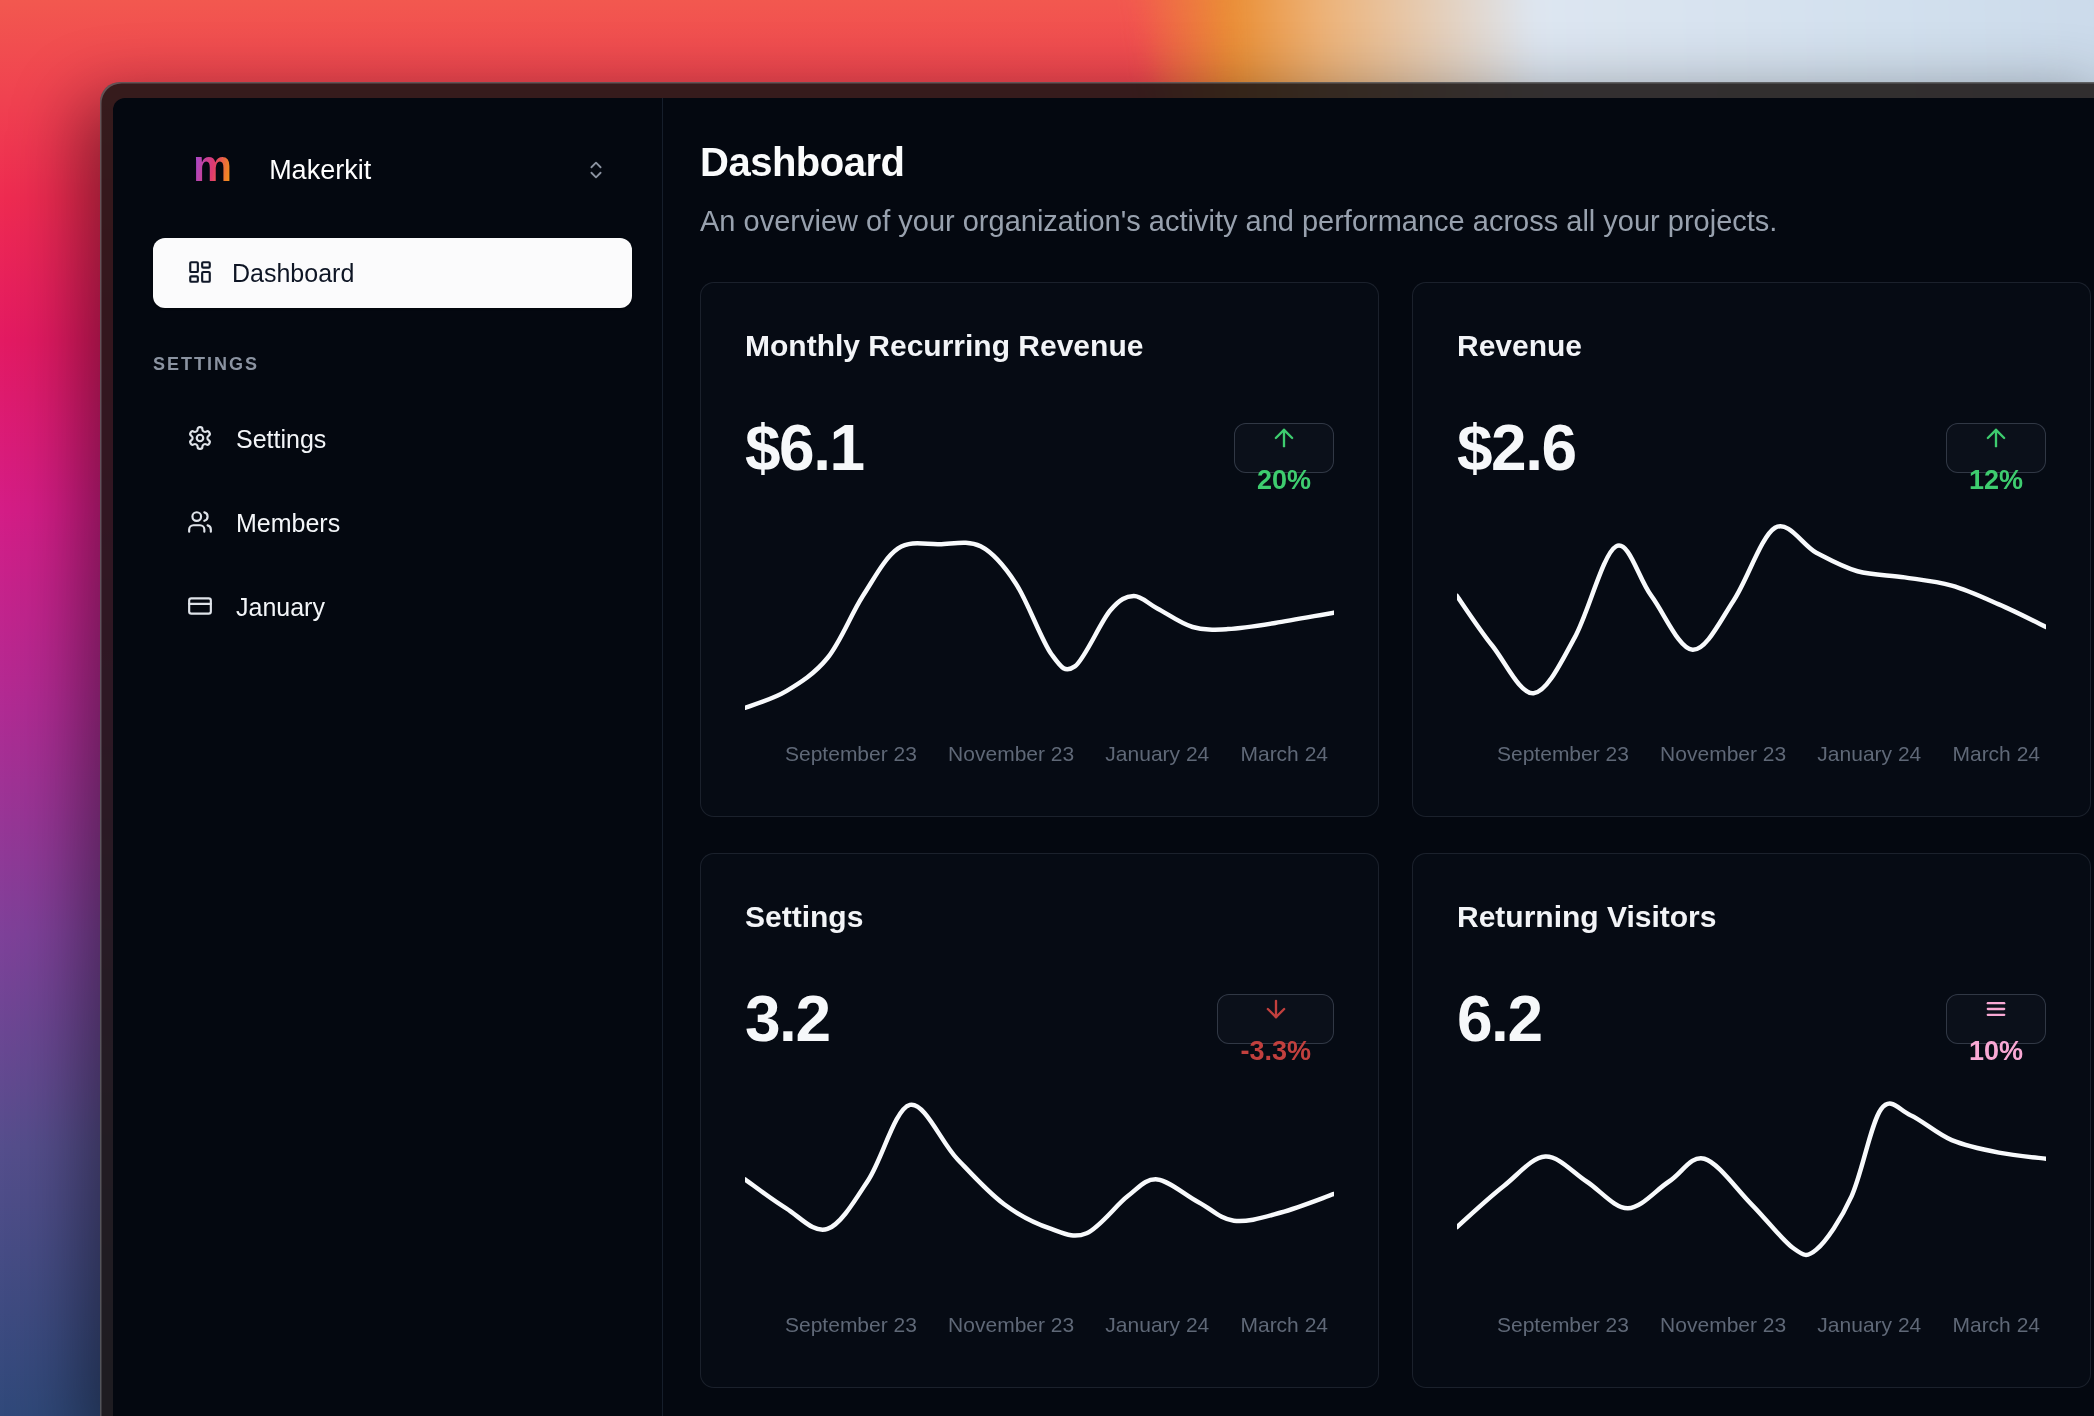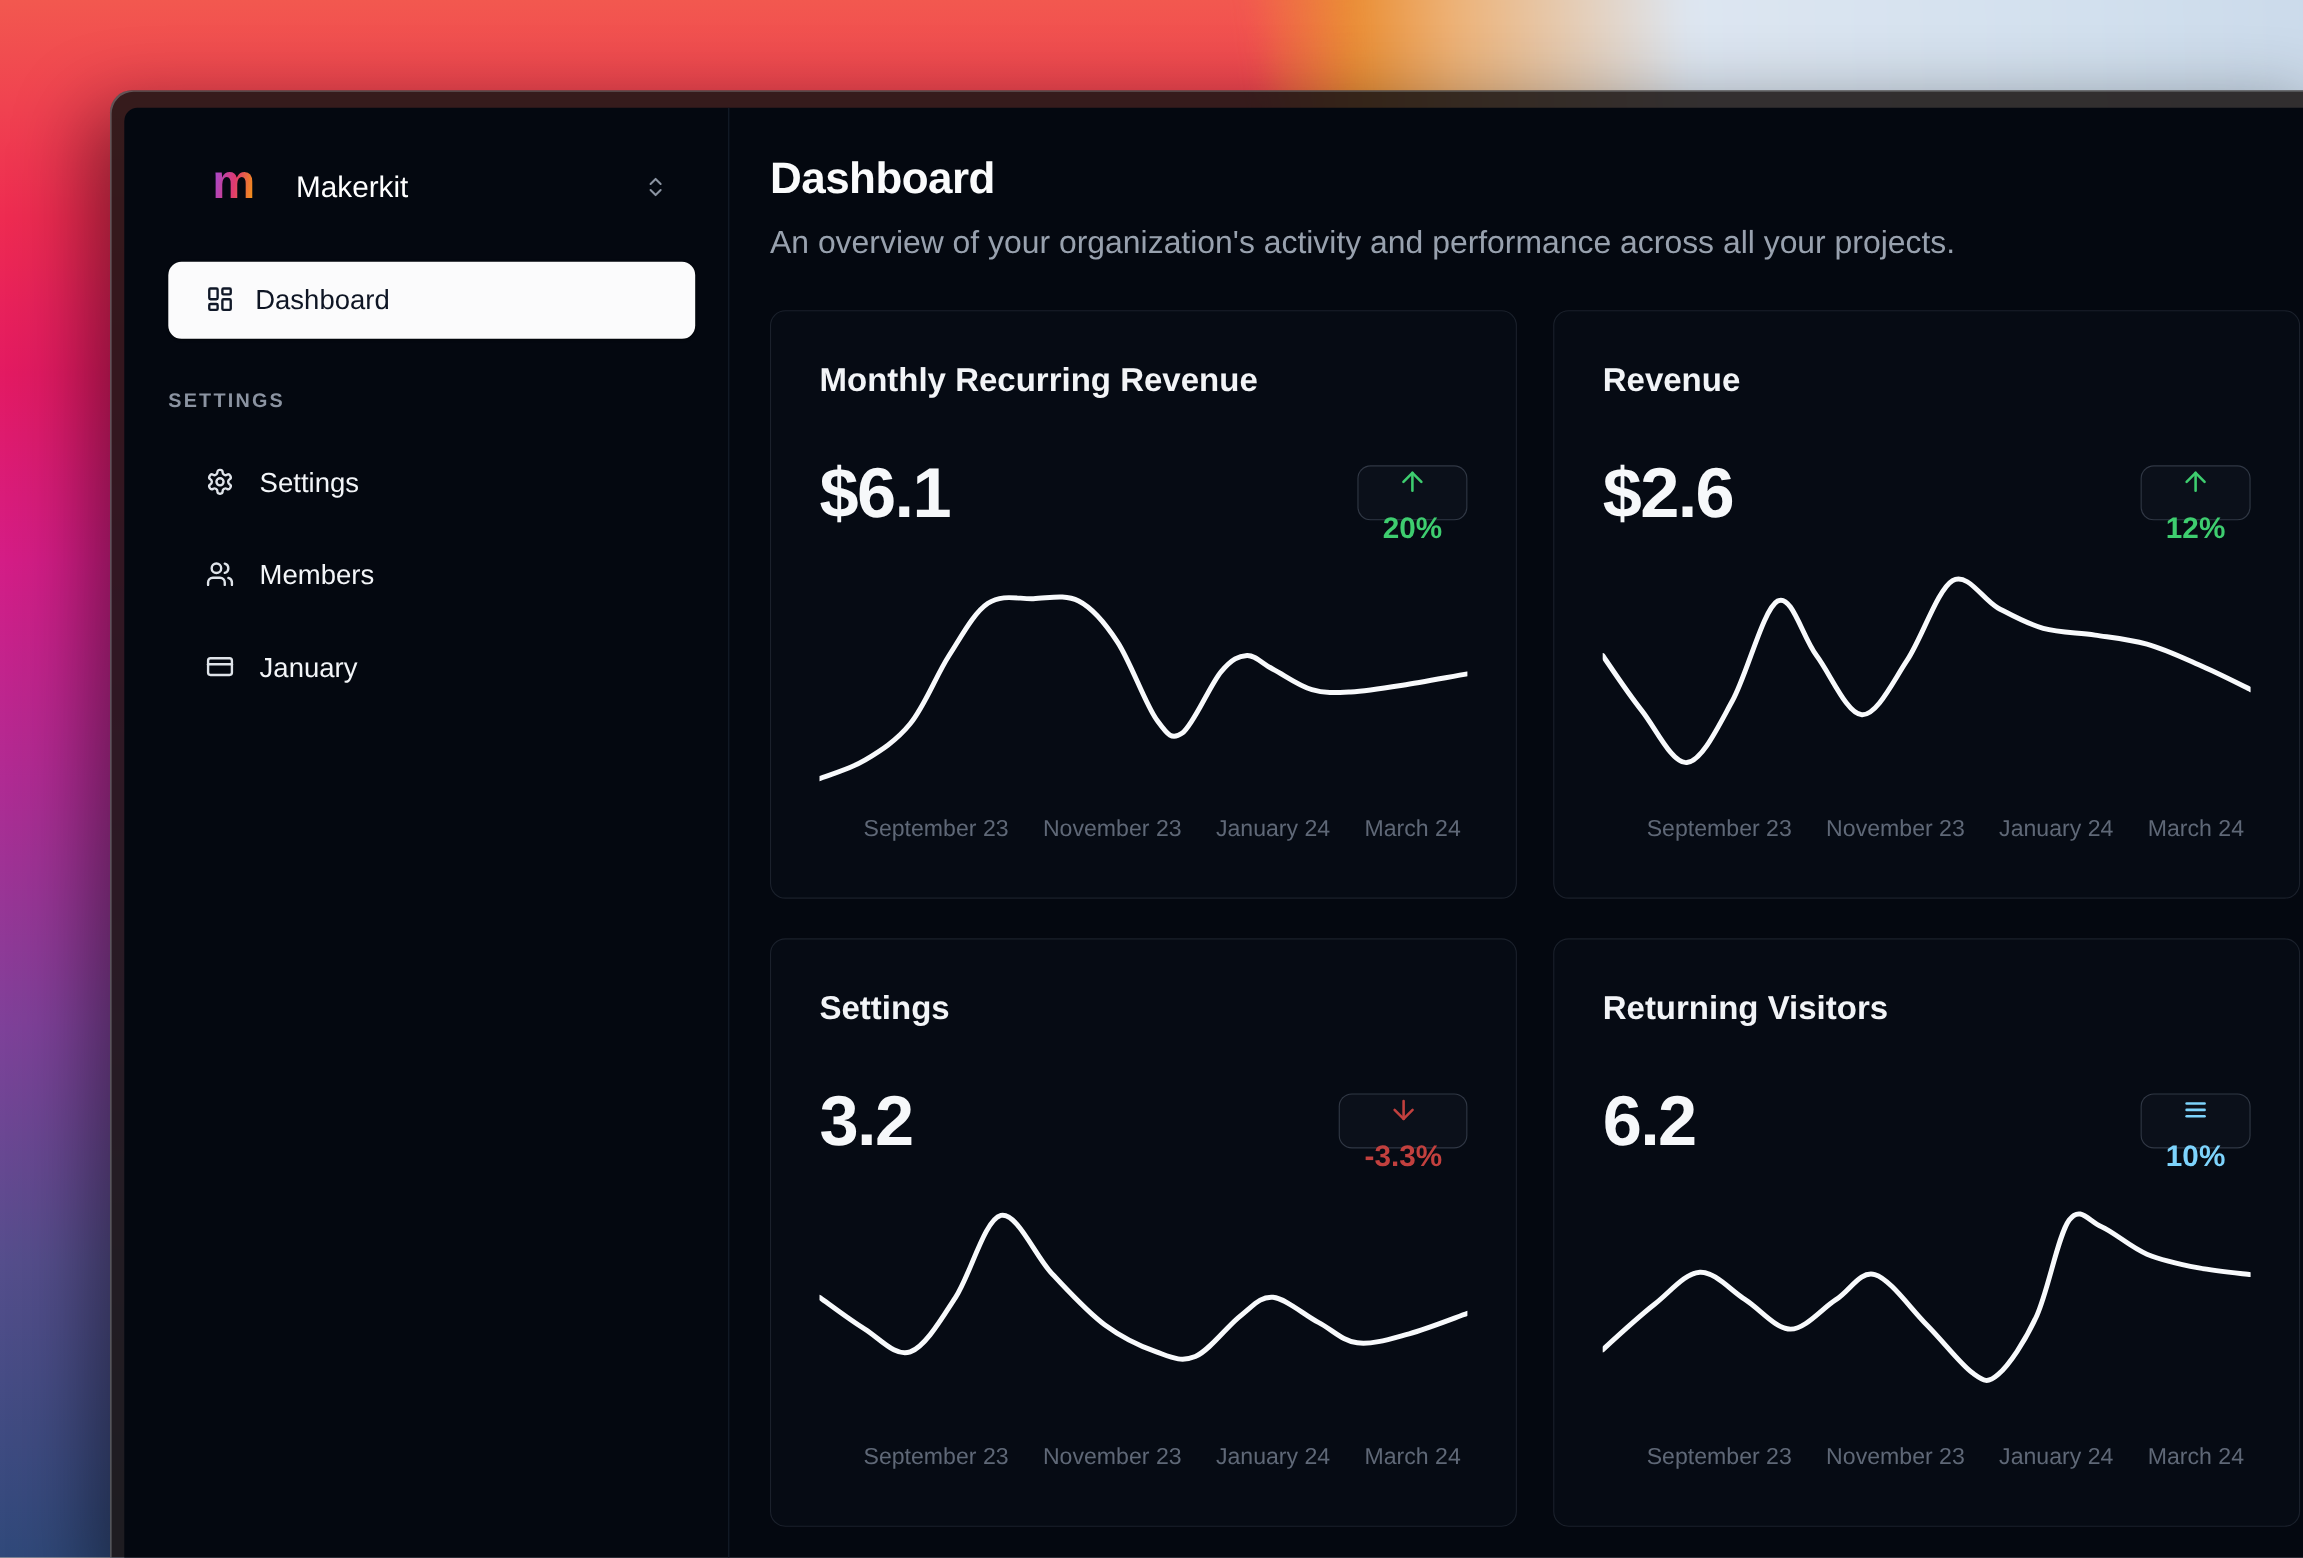--- a/index.html
+++ b/index.html
@@ -265,21 +265,21 @@
               <span>November 23</span>
               <span>January 24</span>
               <span>March 24</span>
             </div>
         </article>
 
         <article class="card">
           <h2 class="card-title">Returning Visitors</h2>
           <div class="value-row">
             <div class="metric-value">6.2</div>
-            <div class="badge" style="color: #7dd3fc;">
+            <div class="badge" style="color: #f9a8d4;">
               <span class="badge-icon" style="display: flex;">
                   <svg width="28" height="28" viewBox="0 0 24 24" fill="none" stroke="currentColor" stroke-width="2" stroke-linecap="round" stroke-linejoin="round">
                     <line x1="5" y1="7" x2="19" y2="7"></line>
                     <line x1="5" y1="12" x2="19" y2="12"></line>
                     <line x1="5" y1="17" x2="19" y2="17"></line>
                   </svg>
                 </span>
               <span class="badge-label">10%</span>
             </div>
           </div>

